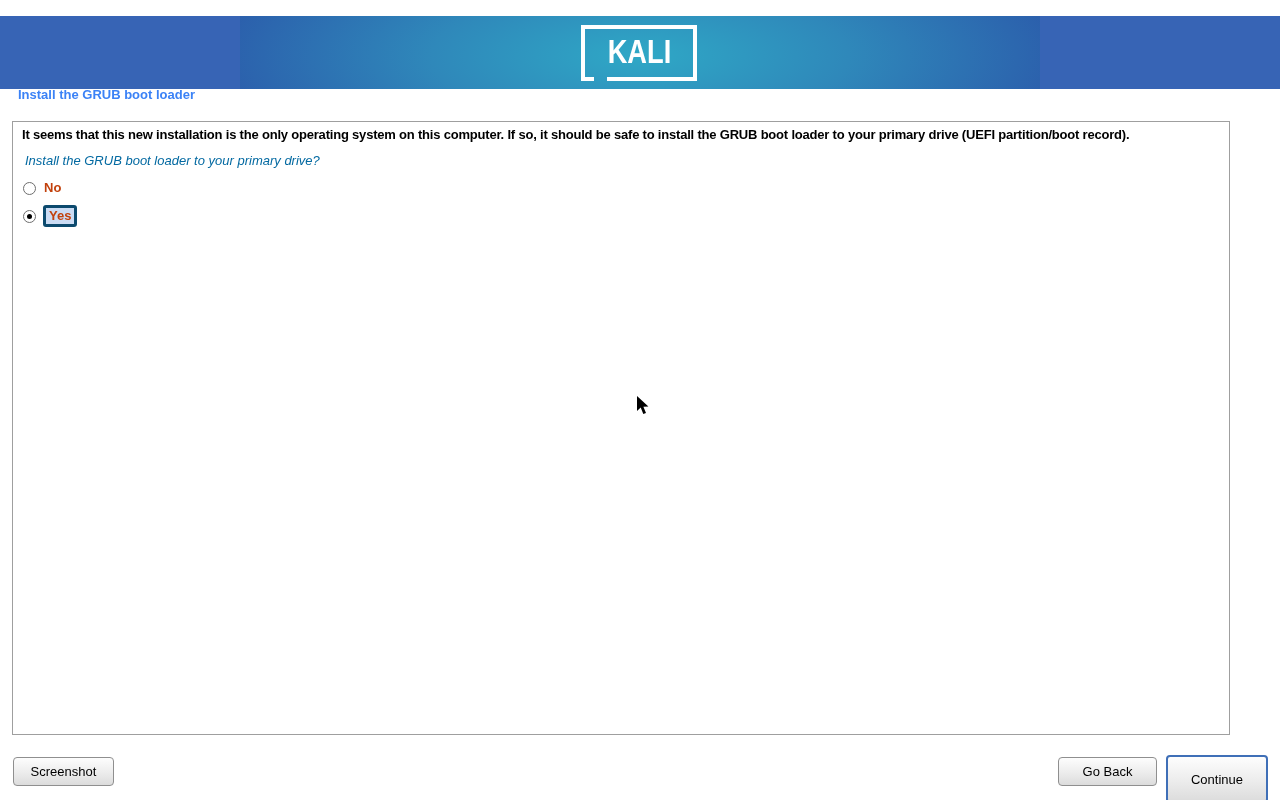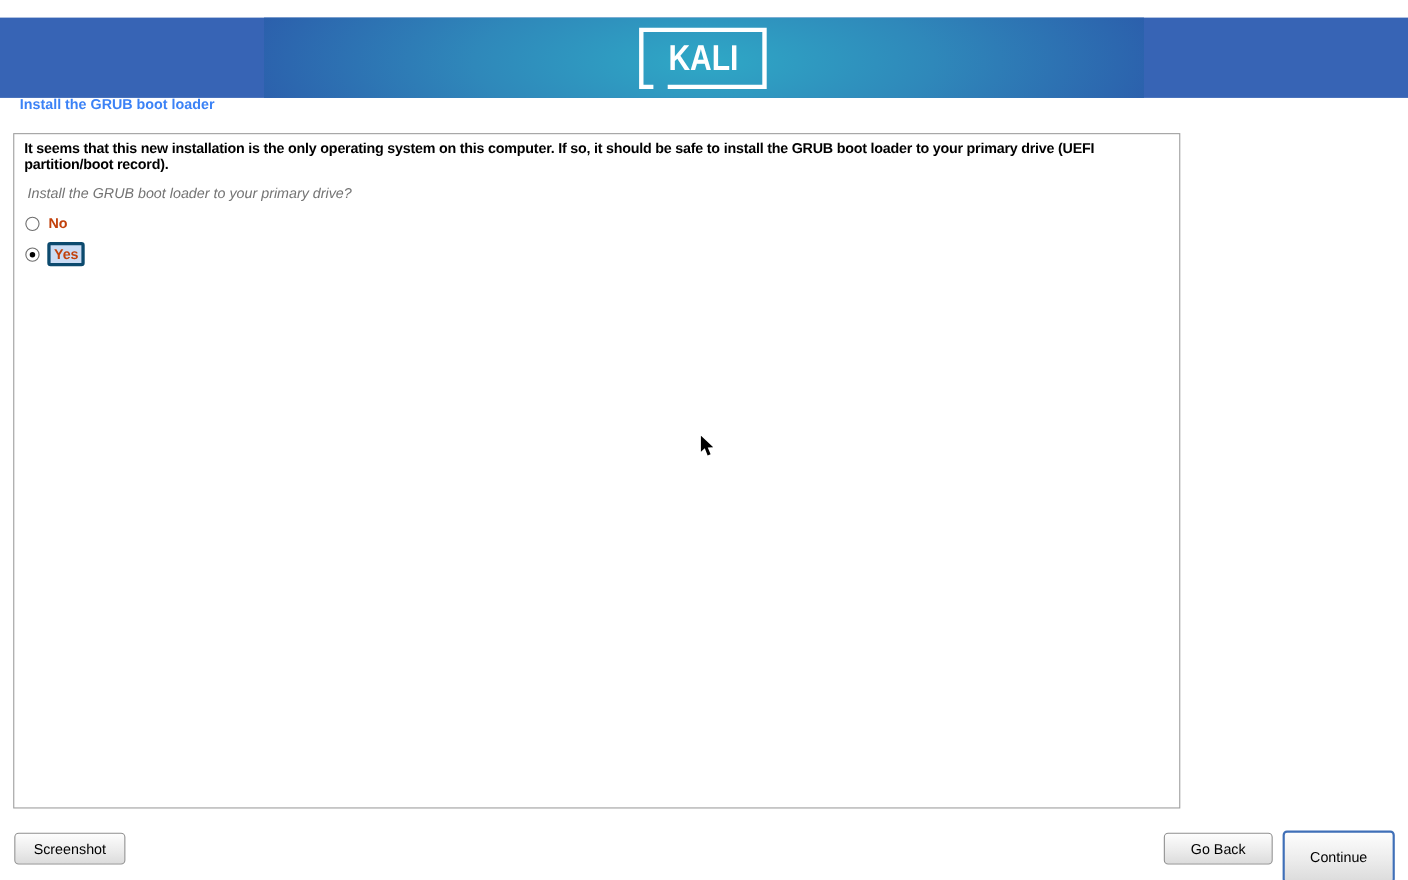--- a/index.html
+++ b/index.html
@@ -37,33 +37,33 @@
 
   
   .page-title {
     position: absolute; left: 18px; top: 87px;
     font-size: 13px; font-weight: bold; color: #3b82f6;
   }
 
   
   .content-box {
     position: absolute; left: 12px; top: 121px;
-    width: 1061px; height: 614px;
+    width: 1218px; height: 614px;
     border: 1px solid #9f9f9f;
     background: #ffffff;
     padding: 5px 9px;
   }
   .para {
     font-size: 13px; font-weight: bold; color: #000000;
     line-height: 15px; letter-spacing: -0.2px;
   }
   .para + .para { margin-top: 15px; }
   .question {
     margin-top: 11px; padding-left: 3px;
-    font-size: 13px; font-style: italic; color: #737373;
+    font-size: 13px; font-style: italic; color: #0369a1;
     line-height: 15px;
   }
   .radio-group { margin-top: 12px; padding-left: 1px; }
   .radio-row {
     display: flex; align-items: center;
     height: 16px; margin-bottom: 12px;
     cursor: default;
   }
   .radio-circle {
     width: 13px; height: 13px;

